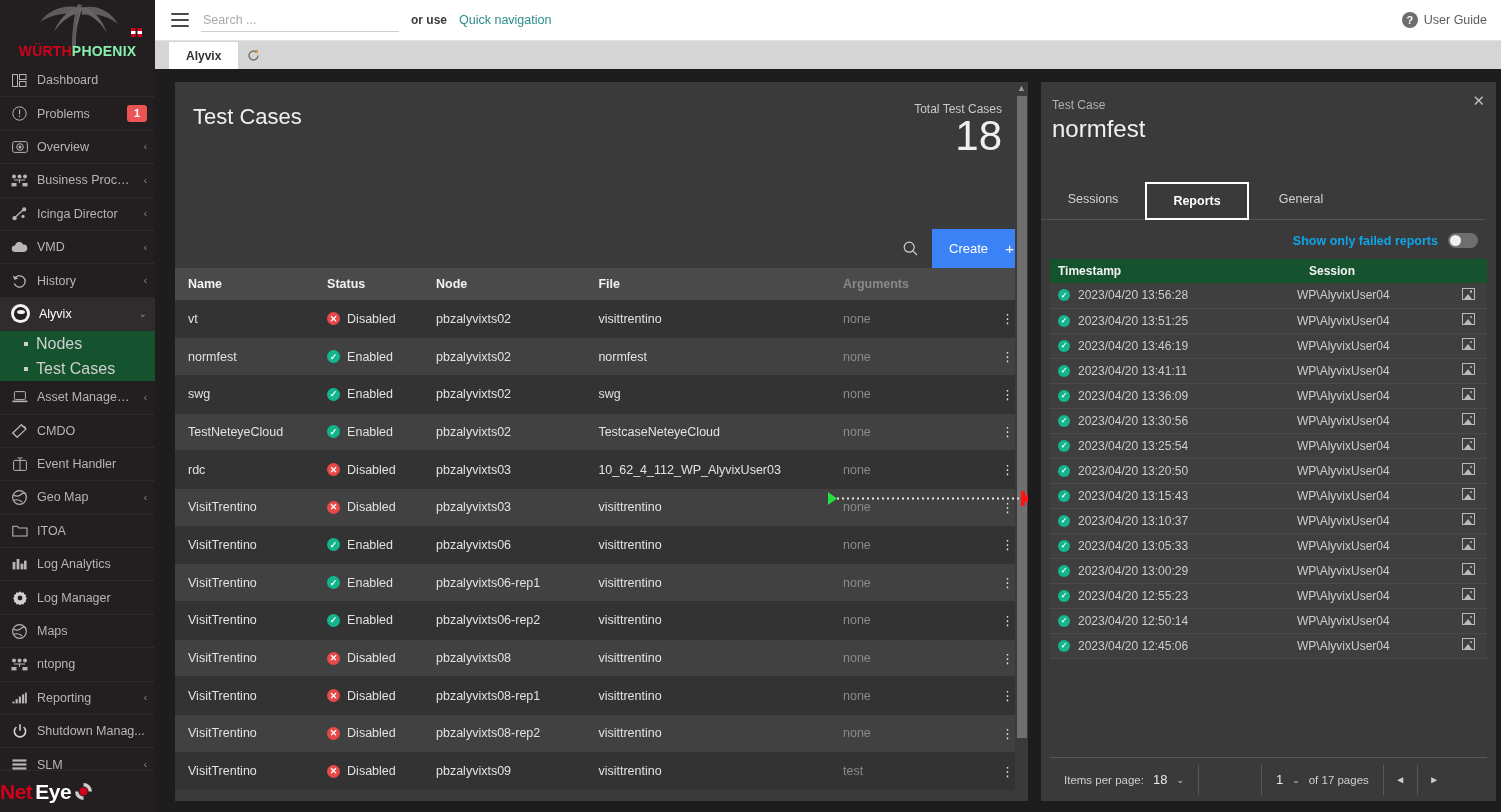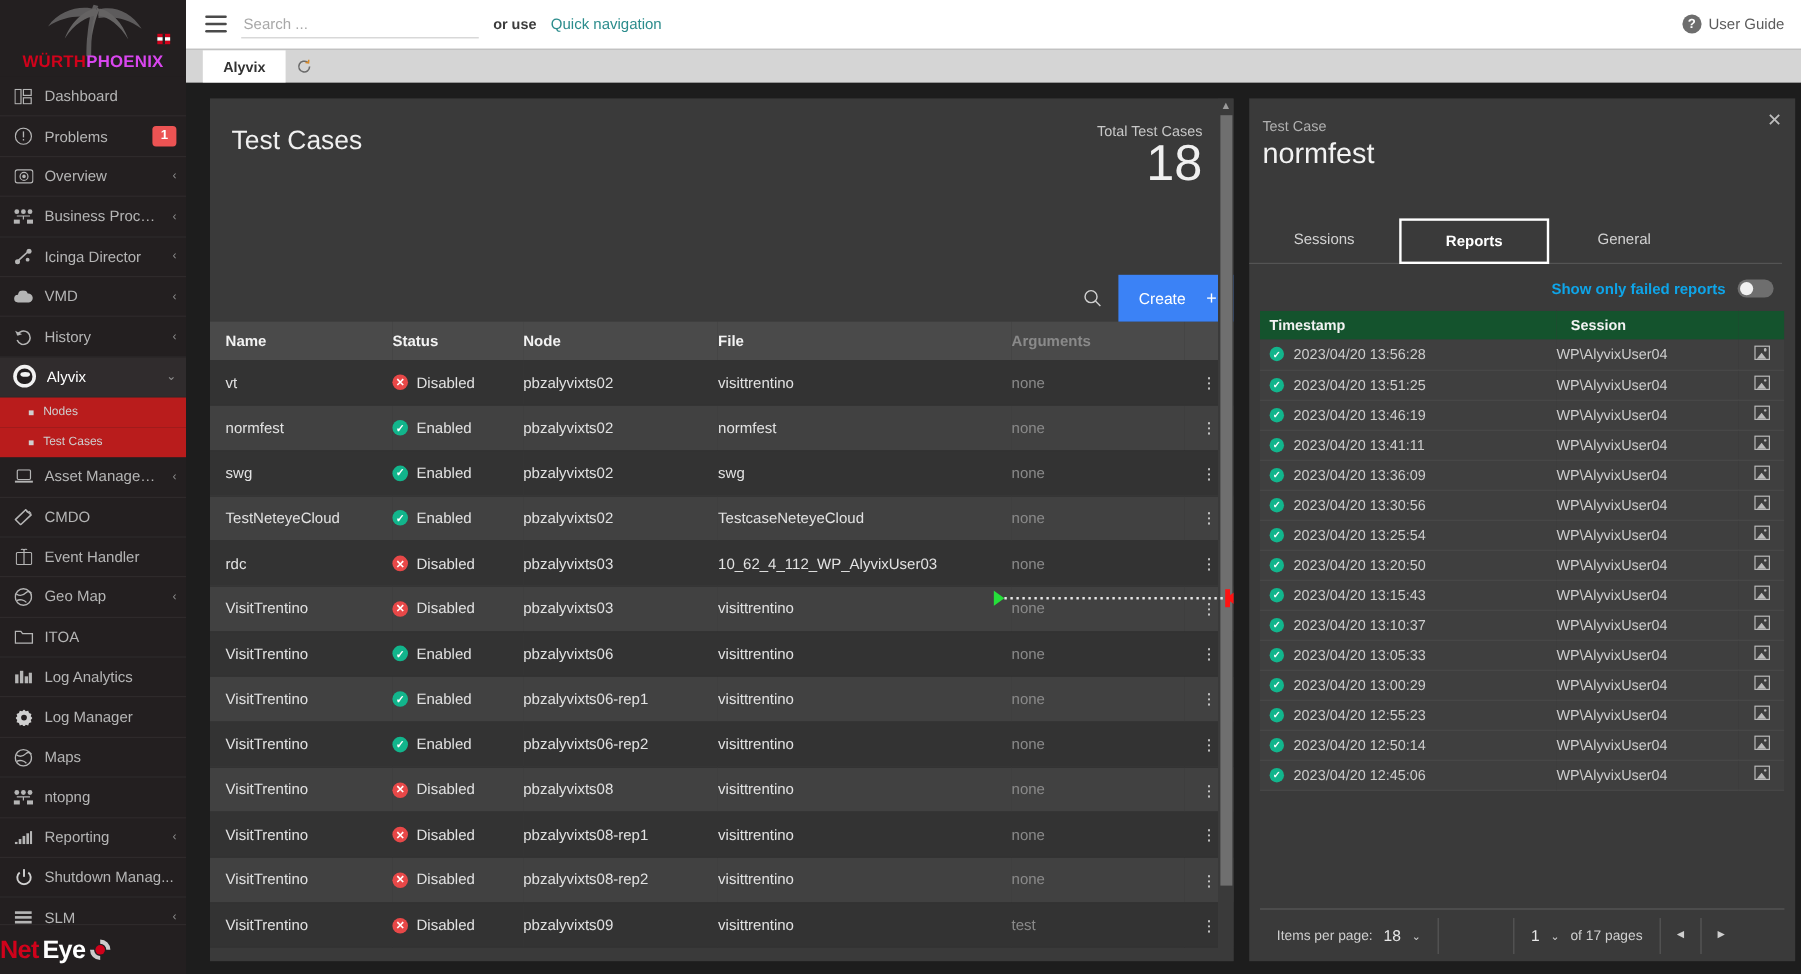--- a/index.html
+++ b/index.html
@@ -17,43 +17,43 @@
     position: relative; overflow: hidden;
   }
   .brand {
     height: 64px; background: #231f20; position: relative;
     display: flex; align-items: flex-end; justify-content: center;
     padding-bottom: 6px; overflow: hidden; flex: 0 0 64px;
   }
   .palm { position: absolute; top: 2px; left: 30px; width: 92px; height: 45px; opacity: .55; }
   .brandtext { position: relative; font-size: 14px; font-weight: bold; letter-spacing: .2px; line-height: 1; z-index: 2; }
   .brandtext .wu { color: #d0021b; }
-  .brandtext .ph { color: #d946ef; }
+  .brandtext .ph { color: #86efac; }
   .brandflag { position: absolute; right: 13px; top: 28px; width: 11px; height: 9px; z-index: 3; }
 
   .navlist { flex: 1 1 auto; overflow: hidden; }
   .navitem {
     height: 33.4px; display: flex; align-items: center; gap: 9px;
     padding: 0 8px 0 11px; color: #b5b5b5; font-size: 12.5px;
     border-bottom: 1px solid #2e2a2b; position: relative; cursor: pointer;
     white-space: nowrap;
   }
   .navitem .lbl { flex: 1 1 auto; overflow: hidden; text-overflow: ellipsis; }
   .navitem.active { background: #302c2d; color: #fff; }
   .navicon { width: 17px; height: 17px; flex: 0 0 17px; display: flex; align-items: center; justify-content: center; color: #b5b5b5; }
   .navicon svg { display: block; }
   .chev { font-size: 10px; color: #8d8d8d; flex: 0 0 auto; }
   .badge {
     background: #ec5353; color: #fff; font-size: 11px; font-weight: bold;
     border-radius: 3px; padding: 2px 7px; line-height: 1.2;
   }
   .subitem {
     height: 25px; display: flex; align-items: center; gap: 8px;
-    padding-left: 24px; color: #cfcfcf; font-size: 10px;
-    background: #b91c1c; cursor: pointer;
+    padding-left: 24px; color: #cfcfcf; font-size: 16px;
+    background: #14532d; cursor: pointer;
   }
   .subdot { width: 4px; height: 4px; background: #cfcfcf; flex: 0 0 4px; }
   .alyvix-ic {
     width: 19px; height: 19px; border-radius: 50%; background: #f2f2f2;
     flex: 0 0 19px; position: relative;
   }
   .alyvix-ic::before {
     content: ""; position: absolute; left: 3px; top: 3px; width: 13px; height: 13px;
     border-radius: 50% 50% 45% 45%; background: #231f20;
   }
@@ -164,21 +164,21 @@
   
   #detail {
     width: 455px; flex: 0 0 455px; background: #3a3a3a; height: 719px; position: relative;
     display: flex; flex-direction: column;
   }
   .closex { position: absolute; right: 11px; top: 11px; font-size: 15px; color: #bdbdbd; cursor: pointer; line-height: 1; }
   .d-head { padding: 16px 18px 0 11px; }
   .d-label { font-size: 12px; color: #b0b0b0; }
   .d-name { font-size: 24px; color: #f2f2f2; font-weight: normal; margin-top: 3px; }
   .d-tabs { display: flex; margin: 39px 11px 0 0; border-bottom: 1px solid #545454; padding-left: 0; }
-  .d-tab { padding: 10px 0; width: 125px; text-align: center; font-size: 12.5px; color: #d2d2d2; cursor: pointer; }
+  .d-tab { padding: 10px 0; width: 104px; text-align: center; font-size: 12.5px; color: #d2d2d2; cursor: pointer; }
   .d-tab.sel { border: 2px solid #ffffff; font-weight: bold; color: #fff; margin-bottom: -1px; }
   .toggrow { display: flex; align-items: center; justify-content: flex-end; gap: 10px; padding: 13px 18px 11px 0; }
   .toggrow .tlab { font-size: 12.5px; color: #0ea5e9; font-weight: bold; }
   .togg { width: 30px; height: 15px; border-radius: 8px; background: #6e6e6e; position: relative; cursor: pointer; }
   .togg::after { content: ""; position: absolute; left: 2px; top: 2px; width: 11px; height: 11px; border-radius: 50%; background: #f0f0f0; }
 
   .rep-wrap { margin: 0 9px 0 9px; flex: 1 1 auto; overflow: hidden; }
   table.rep { width: 100%; border-collapse: collapse; table-layout: fixed; }
   table.rep th {
     background: #14532d; color: #f2f2f2; font-size: 12px; font-weight: bold; text-align: left;

